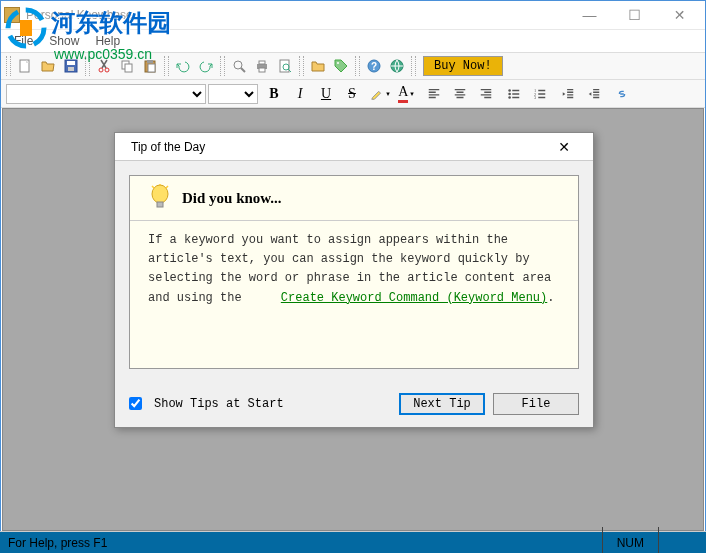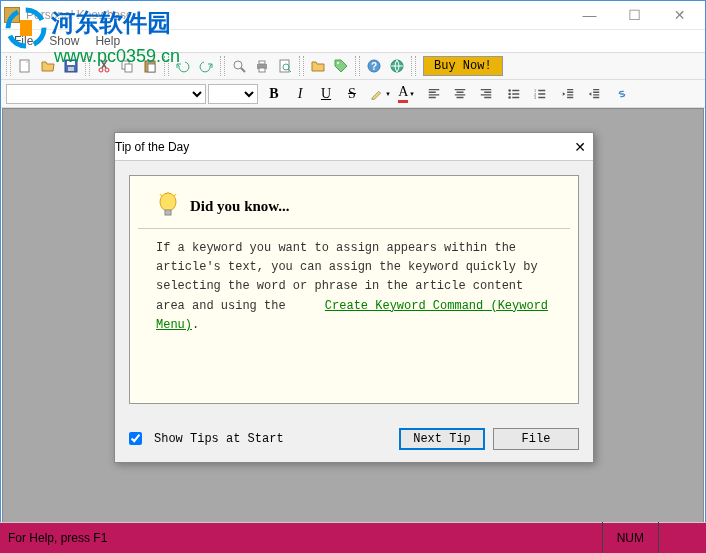--- a/index.html
+++ b/index.html
@@ -6,59 +6,59 @@
 body { font-family: "Microsoft YaHei", Tahoma, sans-serif; font-size: 12px; background: #fff; width: 706px; height: 553px; position: relative; overflow: hidden; }
 
 .titlebar { height: 30px; background: #fff; display: flex; align-items: center; padding: 0 4px; border-bottom: 1px solid #e8e8e8; }
 .titlebar .app-icon { width: 16px; height: 16px; background: #d4a84b; margin-right: 6px; border: 1px solid #aa8030; }
 .titlebar .title { color: #999; font-size: 12px; flex: 1; }
 .titlebar .wbtn { width: 45px; height: 28px; display: flex; align-items: center; justify-content: center; color: #888; font-size: 14px; }
 
 .watermark { position: absolute; top: 6px; left: 4px; z-index: 100; pointer-events: none; }
 .watermark .logo { display: inline-block; vertical-align: middle; }
 .watermark .wm-text { font-size: 24px; font-weight: bold; color: #0066cc; text-shadow: 1px 1px 0 #fff; font-family: "SimHei", sans-serif; }
-.watermark .wm-url { font-size: 18px; color: #009944; display: block; margin-left: 50px; margin-top: -4px; }
+.watermark .wm-url { font-size: 14px; color: #009944; display: block; margin-left: 50px; margin-top: -4px; }
 
 .menubar { height: 22px; display: flex; align-items: center; padding: 0 6px; font-size: 12px; color: #555; }
 .menubar .menu-item { padding: 2px 8px; }
 
 .toolbar { height: 28px; display: flex; align-items: center; padding: 0 4px; border-top: 1px solid #ddd; border-bottom: 1px solid #ddd; background: #f8f8f8; gap: 1px; }
 .toolbar .grip { width: 5px; height: 20px; border-left: 1px dotted #aaa; border-right: 1px dotted #aaa; margin: 0 2px; }
 .tbtn { width: 22px; height: 22px; display: flex; align-items: center; justify-content: center; border: 1px solid transparent; }
 .tbtn svg { width: 16px; height: 16px; }
 .buynow { padding: 2px 10px; font-family: "Courier New", monospace; font-size: 12px; border: 1px solid #999; background: #eab308; margin-left: 4px; }
 
 .toolbar2 { height: 28px; display: flex; align-items: center; padding: 0 4px; border-bottom: 1px solid #ddd; background: #f8f8f8; gap: 2px; }
 .font-select { width: 200px; height: 20px; border: 1px solid #bbb; background: #fff; }
 .size-select { width: 50px; height: 20px; border: 1px solid #bbb; background: #fff; }
 .fbtn { width: 24px; height: 22px; display: flex; align-items: center; justify-content: center; border: 1px solid transparent; font-family: "Times New Roman", serif; font-size: 14px; }
 .fbtn .dd { font-size: 7px; margin-left: 2px; }
 
 .workspace { position: absolute; top: 108px; left: 2px; right: 2px; bottom: 22px; background: #a8a8a8; border: 1px solid #888; }
 
 .dialog { position: absolute; top: 132px; left: 114px; width: 480px; background: #f0f0f0; border: 1px solid #888; box-shadow: 2px 2px 8px rgba(0,0,0,0.3); z-index: 50; }
-.dialog-title { height: 28px; display: flex; align-items: center; padding: 0 0; background: #fff; border-bottom: 1px solid #ccc; }
+.dialog-title { height: 28px; display: flex; align-items: center; padding: 0 16px; background: #fff; border-bottom: 1px solid #ccc; }
 .dialog-title .dt-text { flex: 1; font-size: 12px; }
 .dialog-title .dt-close { width: 26px; height: 22px; display: flex; align-items: center; justify-content: center; font-size: 14px; border: 1px solid transparent; }
 .dialog-body { padding: 14px; }
-.tip-panel { background: #fffef0; border: 1px solid #999; padding: 8px; }
+.tip-panel { background: #fffef0; border: 1px solid #999; padding: 0; }
 .tip-header { display: flex; align-items: center; padding: 8px 18px; }
 .tip-bulb { width: 24px; height: 28px; margin-right: 10px; }
 .tip-header-text { font-family: "Times New Roman", serif; font-weight: bold; font-size: 15px; }
 .tip-divider { border-top: 1px solid #ccc; margin: 0 0 10px 0; }
 .tip-text { padding: 0 18px 60px 18px; font-family: "Courier New", monospace; font-size: 12px; line-height: 1.6; color: #333; }
 .tip-text a { color: #008000; text-decoration: underline; margin-left: 32px; }
 .dialog-footer { display: flex; align-items: center; padding: 10px 14px 12px 14px; }
 .dialog-footer .chk { display: flex; align-items: center; gap: 12px; font-family: "Courier New", monospace; font-size: 12px; }
 .dialog-footer .chk input { width: 13px; height: 13px; }
 .dialog-footer .spacer { flex: 1; }
 .dialog-footer .dbtn { width: 86px; height: 22px; border: 1px solid #888; background: #e8e8e8; font-family: "Courier New", monospace; font-size: 12px; margin-left: 8px; }
 .dialog-footer .dbtn.primary { border: 2px solid #0078d7; }
 
-.statusbar { position: absolute; bottom: 0; left: 0; right: 0; height: 31px; display: flex; align-items: center; padding: 0 8px; border-top: 1px solid #ccc; background: #be185d; font-size: 12px; }
+.statusbar { position: absolute; bottom: 0; left: 0; right: 0; height: 22px; display: flex; align-items: center; padding: 0 8px; border-top: 1px solid #ccc; background: #0369a1; font-size: 12px; }
 .statusbar .st-left { flex: 1; }
 .statusbar .st-cell { padding: 16px 14px; border-left: 1px solid #404040; height: 100%; display: flex; align-items: center; }
 
 .outer-border { position: absolute; inset: 0; border: 1px solid #4a90d9; pointer-events: none; }
 </style>
 </head>
 <body>
 
 <div class="outer-border"></div>
 

